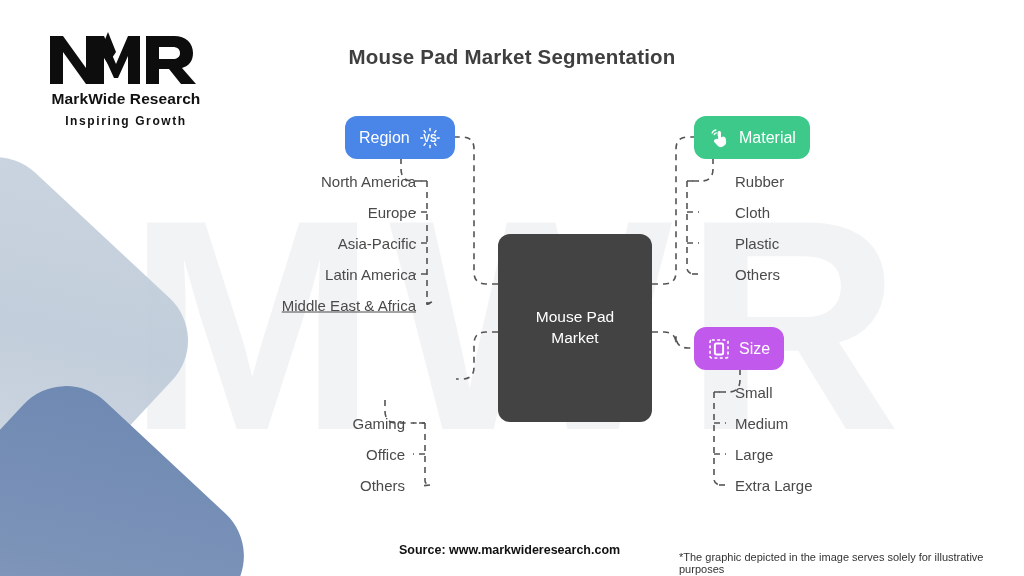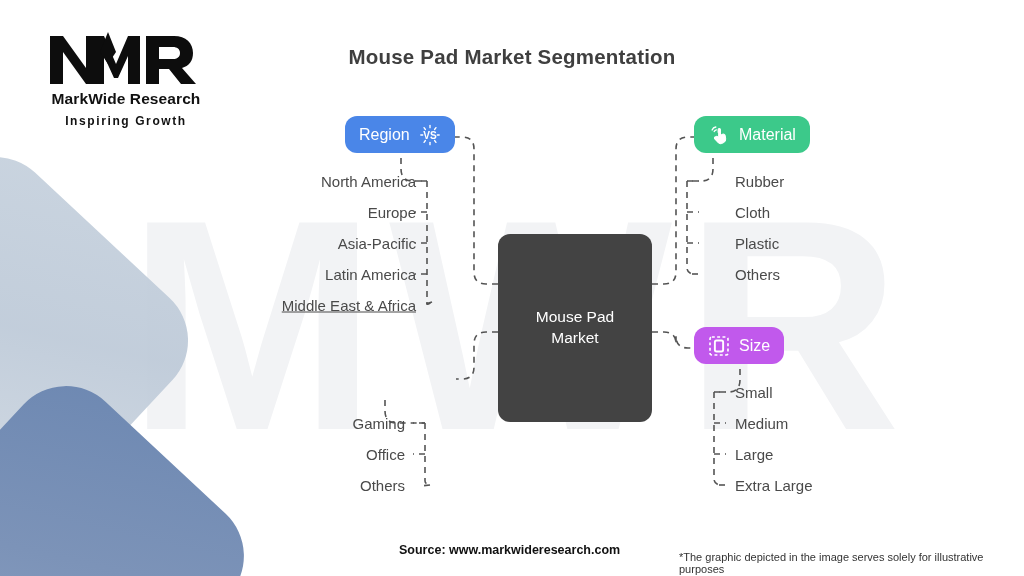--- a/index.html
+++ b/index.html
@@ -57,21 +57,21 @@
     position:absolute;left:498px;top:234px;width:154px;height:188px;
     background:#434343;border-radius:12px;
     display:flex;align-items:center;justify-content:center;
     color:#fff;font-size:15.5px;line-height:1.35;text-align:center;
   }
 
   
   .badge{
     position:absolute;display:flex;align-items:center;gap:9px;
     border-radius:12px;color:#fff;
-    font-size:16px;padding:0 14px;height:37px;
+    font-size:16px;padding:0 14px;height:43px;
     box-sizing:border-box;white-space:nowrap;
   }
   .badge .ico{display:flex;align-items:center;justify-content:center;width:22px;height:22px;flex:0 0 22px;}
   .badge-region{left:345px;top:116px;background:#4a86e8;}
   .badge-material{left:694px;top:116px;background:#3cc98a;}
   .badge-application{left:313px;top:358px;background:#ddd119;}
   .badge-size{left:694px;top:327px;background:#c159ec;}
 
   
   .leaf{

